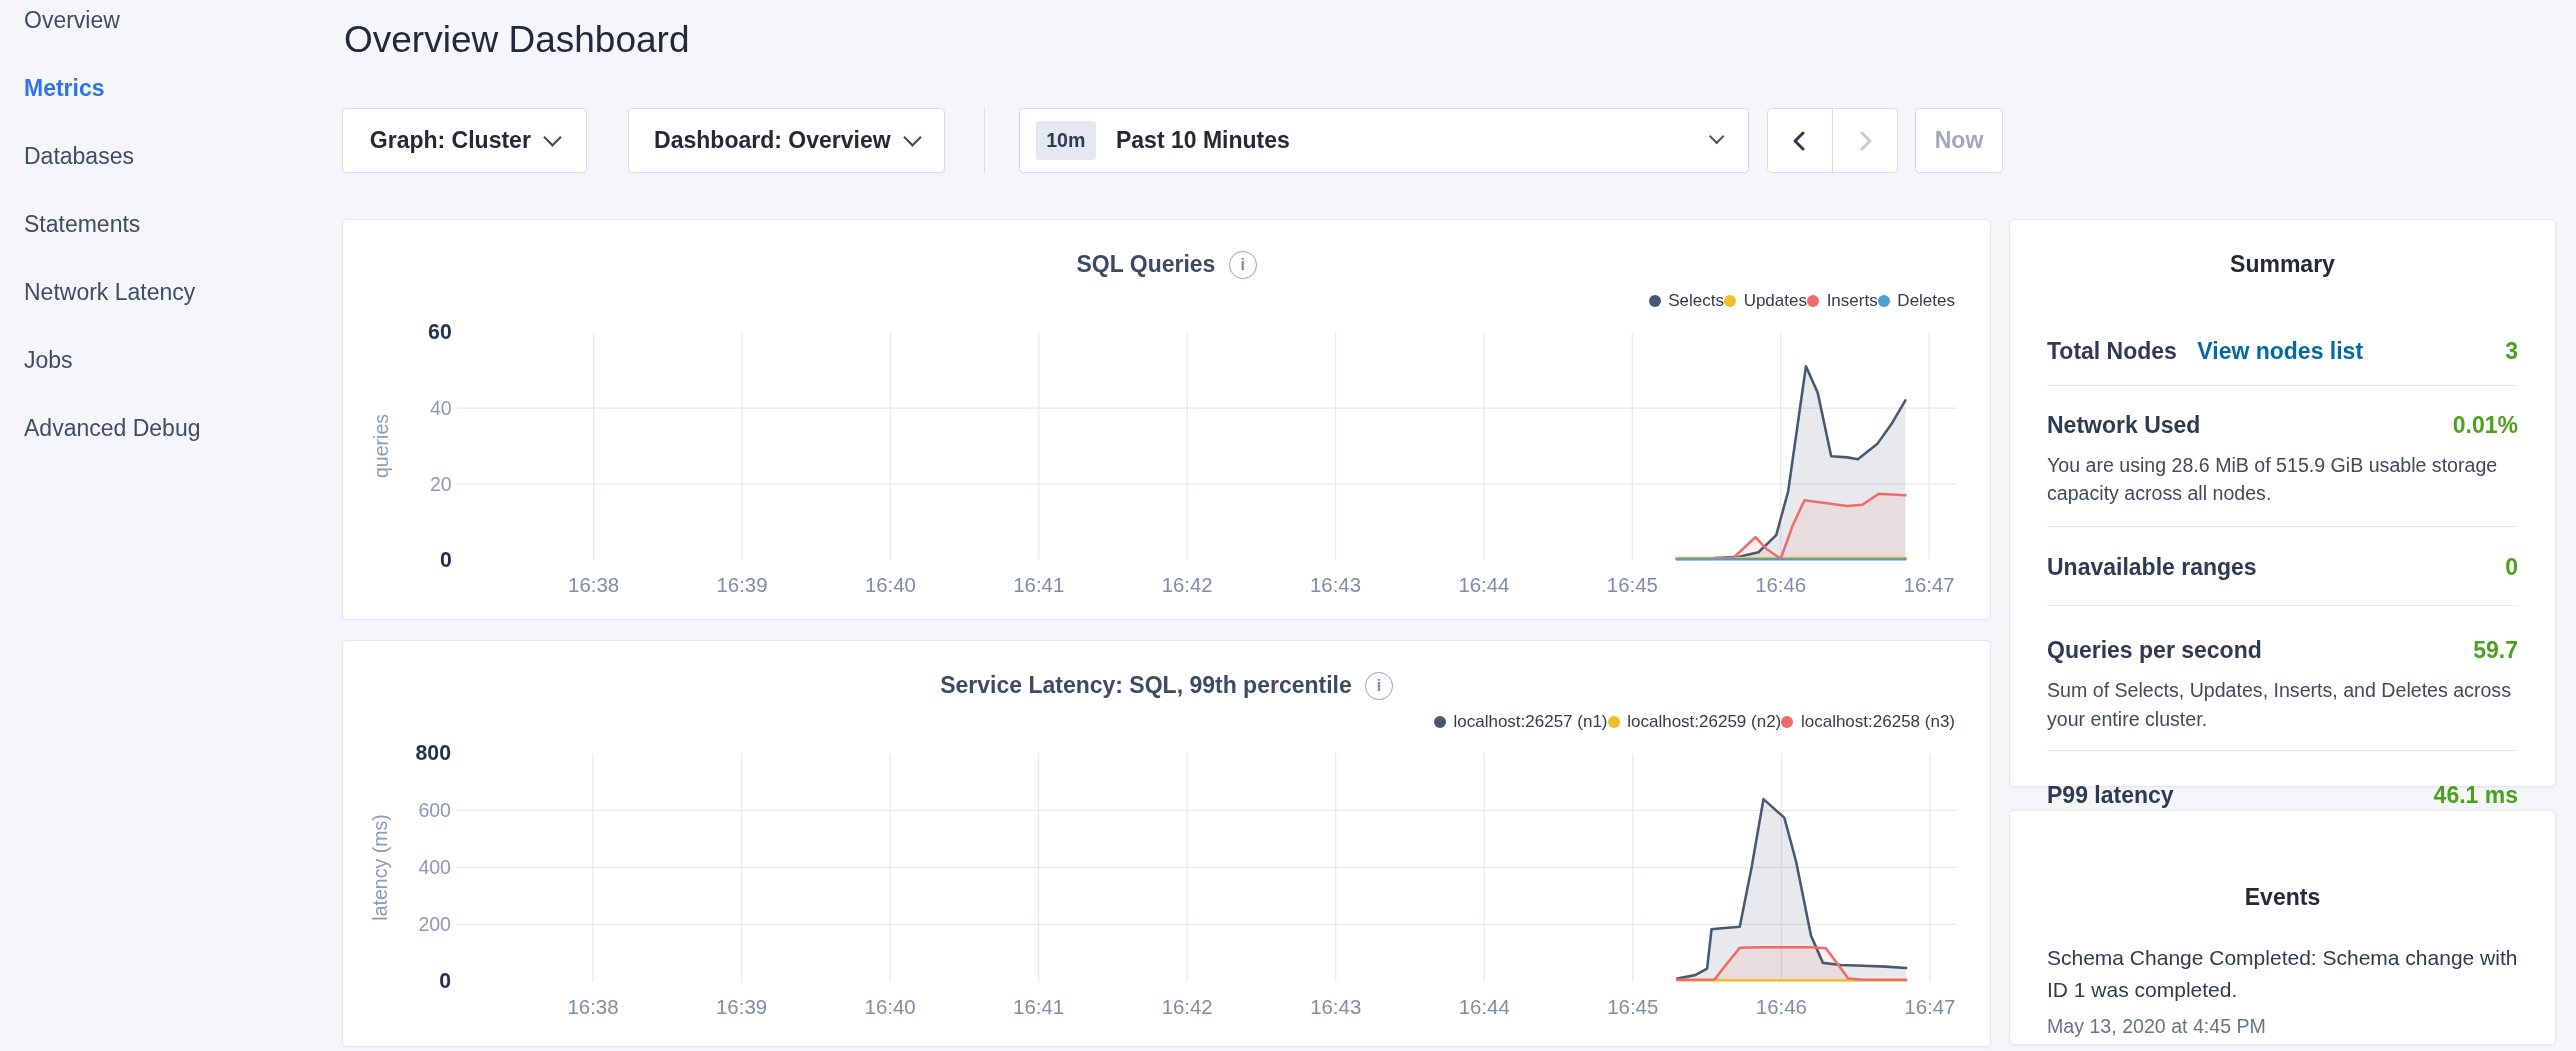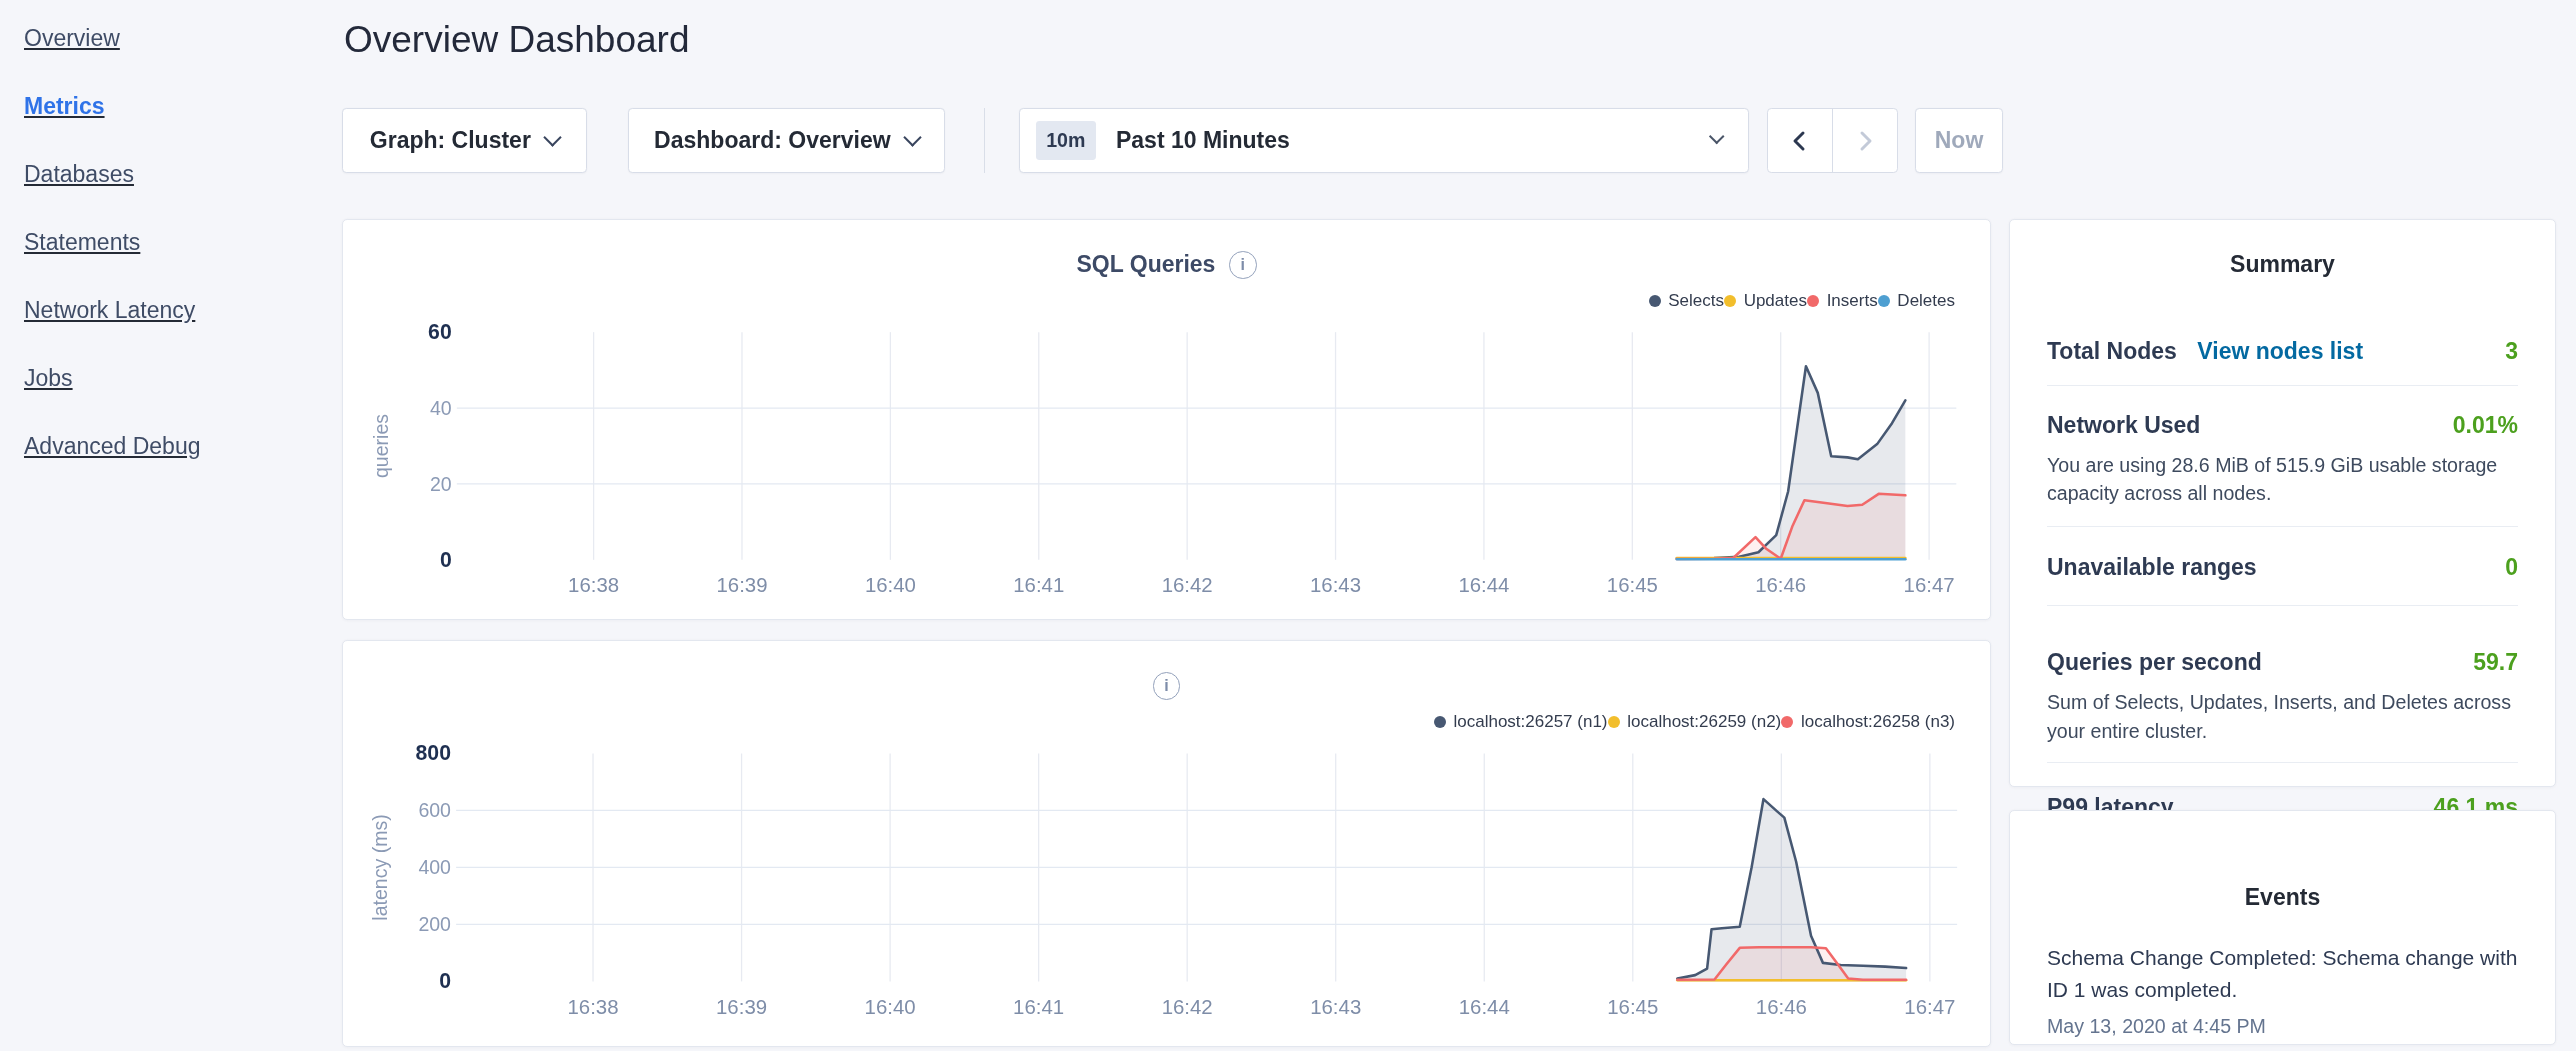--- a/index.html
+++ b/index.html
@@ -2,21 +2,21 @@
 <html style="font-size:13.6px"><head>
 <meta charset="utf-8">
 <style>
   html,body{margin:0;padding:0;}
   body{
     width:2576px;height:1051px;position:relative;overflow:hidden;
     background:#f5f6fa;font-family:"Liberation Sans",sans-serif;
     -webkit-font-smoothing:antialiased;color:#242a35;
   }
   
-  .sidebar{position:absolute;left:0;top:0;width:340px;height:100%;padding-top:27px;box-sizing:border-box;text-decoration:underline;}
+  .sidebar{position:absolute;left:0;top:0;width:340px;height:100%;padding-top:9px;box-sizing:border-box;}
   .nav-item{display:block;margin:0 0 45px 24px;font-size:23px;line-height:23px;
     color:#3f4c66;text-decoration:none;cursor:pointer;font-weight:400;}
   .nav-item.active{color:#2f73e8;font-weight:700;}
   
   .page-title{position:absolute;left:344px;top:18.7px;margin:0;font-size:37px;font-weight:500;color:#23293a;}
   .controls{position:absolute;left:342px;top:108px;height:65px;width:1701px;}
   .btnish{position:absolute;top:0;height:65px;box-sizing:border-box;background:#fff;
     border:1.3px solid #d8dde8;border-radius:4.3px;display:flex;align-items:center;
     font-size:23px;font-weight:700;color:#242a35;cursor:pointer;box-shadow:0 0.9px 1.7px rgba(40,50,80,.04);}
   .dd{justify-content:center;}
@@ -57,21 +57,21 @@
   .side-title{margin:31px 0 0 0;text-align:center;font-size:23px;font-weight:700;color:#242a35;}
   .srow{display:flex;align-items:baseline;}
   .srow .slabel{font-size:23px;font-weight:700;color:#2e3a52;}
   .srow .slink{font-size:23px;font-weight:700;color:#0369a1;margin-left:20.4px;cursor:pointer;text-decoration:none;}
   .srow .svalue{margin-left:auto;font-size:23px;font-weight:700;color:#4ca01e;}
   .sdesc{margin:12px 0 0 0;font-size:19.6px;line-height:1.45;color:#3e4a5e;}
   .sdivider{border:none;border-top:1.3px solid #e9edf3;margin:20.4px 0 0 0;}
   .m-r1{margin-top:60px;} .m-d1{margin-top:20.4px;}
   .m-r2{margin-top:25.5px;} .m-d2{margin-top:18.7px;}
   .m-r3{margin-top:27px;} .m-d3{margin-top:24px;}
-  .m-r4{margin-top:43px;justify-content:space-between;} .m-d4{margin-top:17px;}
+  .m-r4{margin-top:31px;justify-content:space-between;} .m-d4{margin-top:17px;}
   .m-r5{margin-top:31px;}
   #events-card .side-title{margin-top:73px;}
   .event-msg{margin:31px 0 0 0;font-size:21px;line-height:1.5;color:#2e3a52;}
   .event-ts{margin:10.2px 0 0 0;font-size:19.6px;color:#64748f;}
 </style>
 </head>
 <body>
 
 <nav class="sidebar">
   <a class="nav-item">Overview</a>
@@ -209,20 +209,21 @@
       <text x="127" y="140" text-anchor="end" fill="#1f3051" font-size="25" font-weight="bold" font-family="Liberation Sans, sans-serif">800</text>
       <text x="52" y="266" text-anchor="middle" fill="#8b9ab5" font-size="23" font-family="Liberation Sans, sans-serif" transform="rotate(-90 52 266)">latency (ms)</text>
       <path d="M1569.0,400 L1569.0,396.6 L1590.0,392.6 L1604.0,384.9 L1609.2,338.7 L1621.4,337.4 L1642.4,335.7 L1656.3,266.0 L1670.3,185.6 L1686.0,199.7 L1694.8,207.4 L1708.7,259.3 L1726.2,346.4 L1740.2,378.2 L1761.1,380.6 L1787.3,381.6 L1813.5,382.6 L1838.0,384.3 L1838.0,400 Z" fill="rgba(71,88,114,0.13)" stroke="none"></path>
       <path d="M1569.0,400 L1569.0,398.7 L1691.3,398.7 L1838.0,398.7 L1838.0,400 Z" fill="rgba(242,190,44,0.10)" stroke="none"></path>
       <path d="M1569.0,400 L1569.0,398.0 L1612.7,397.7 L1626.7,379.9 L1642.4,360.5 L1665.1,359.8 L1726.2,359.8 L1743.7,361.1 L1757.7,379.9 L1769.9,396.6 L1787.3,398.0 L1838.0,398.0 L1838.0,400 Z" fill="rgba(241,105,105,0.10)" stroke="none"></path>
       <polyline points="1569.0,396.6 1590.0,392.6 1604.0,384.9 1609.2,338.7 1621.4,337.4 1642.4,335.7 1656.3,266.0 1670.3,185.6 1686.0,199.7 1694.8,207.4 1708.7,259.3 1726.2,346.4 1740.2,378.2 1761.1,380.6 1787.3,381.6 1813.5,382.6 1838.0,384.3" fill="none" stroke="#475872" stroke-width="3" stroke-linejoin="round" stroke-linecap="round"></polyline>
       <polyline points="1569.0,398.7 1691.3,398.7 1838.0,398.7" fill="none" stroke="#F2BE2C" stroke-width="3" stroke-linejoin="round" stroke-linecap="round"></polyline>
       <polyline points="1569.0,398.0 1612.7,397.7 1626.7,379.9 1642.4,360.5 1665.1,359.8 1726.2,359.8 1743.7,361.1 1757.7,379.9 1769.9,396.6 1787.3,398.0 1838.0,398.0" fill="none" stroke="#F16969" stroke-width="3" stroke-linejoin="round" stroke-linecap="round"></polyline>
     </svg>
   <div class="chart-title-row">
+    <span class="chart-title">Service Latency: SQL, 99th percentile</span>
     <span class="info-icon">i</span>
   </div>
   <div class="legend">
       <span class="legend-item">
         <span class="legend-dot" style="background: rgb(71, 88, 114);"></span>
         <span>localhost:26257 (n1)</span>
       </span>
       <span class="legend-item">
         <span class="legend-dot" style="background: rgb(242, 190, 44);"></span>
         <span>localhost:26259 (n2)</span>

